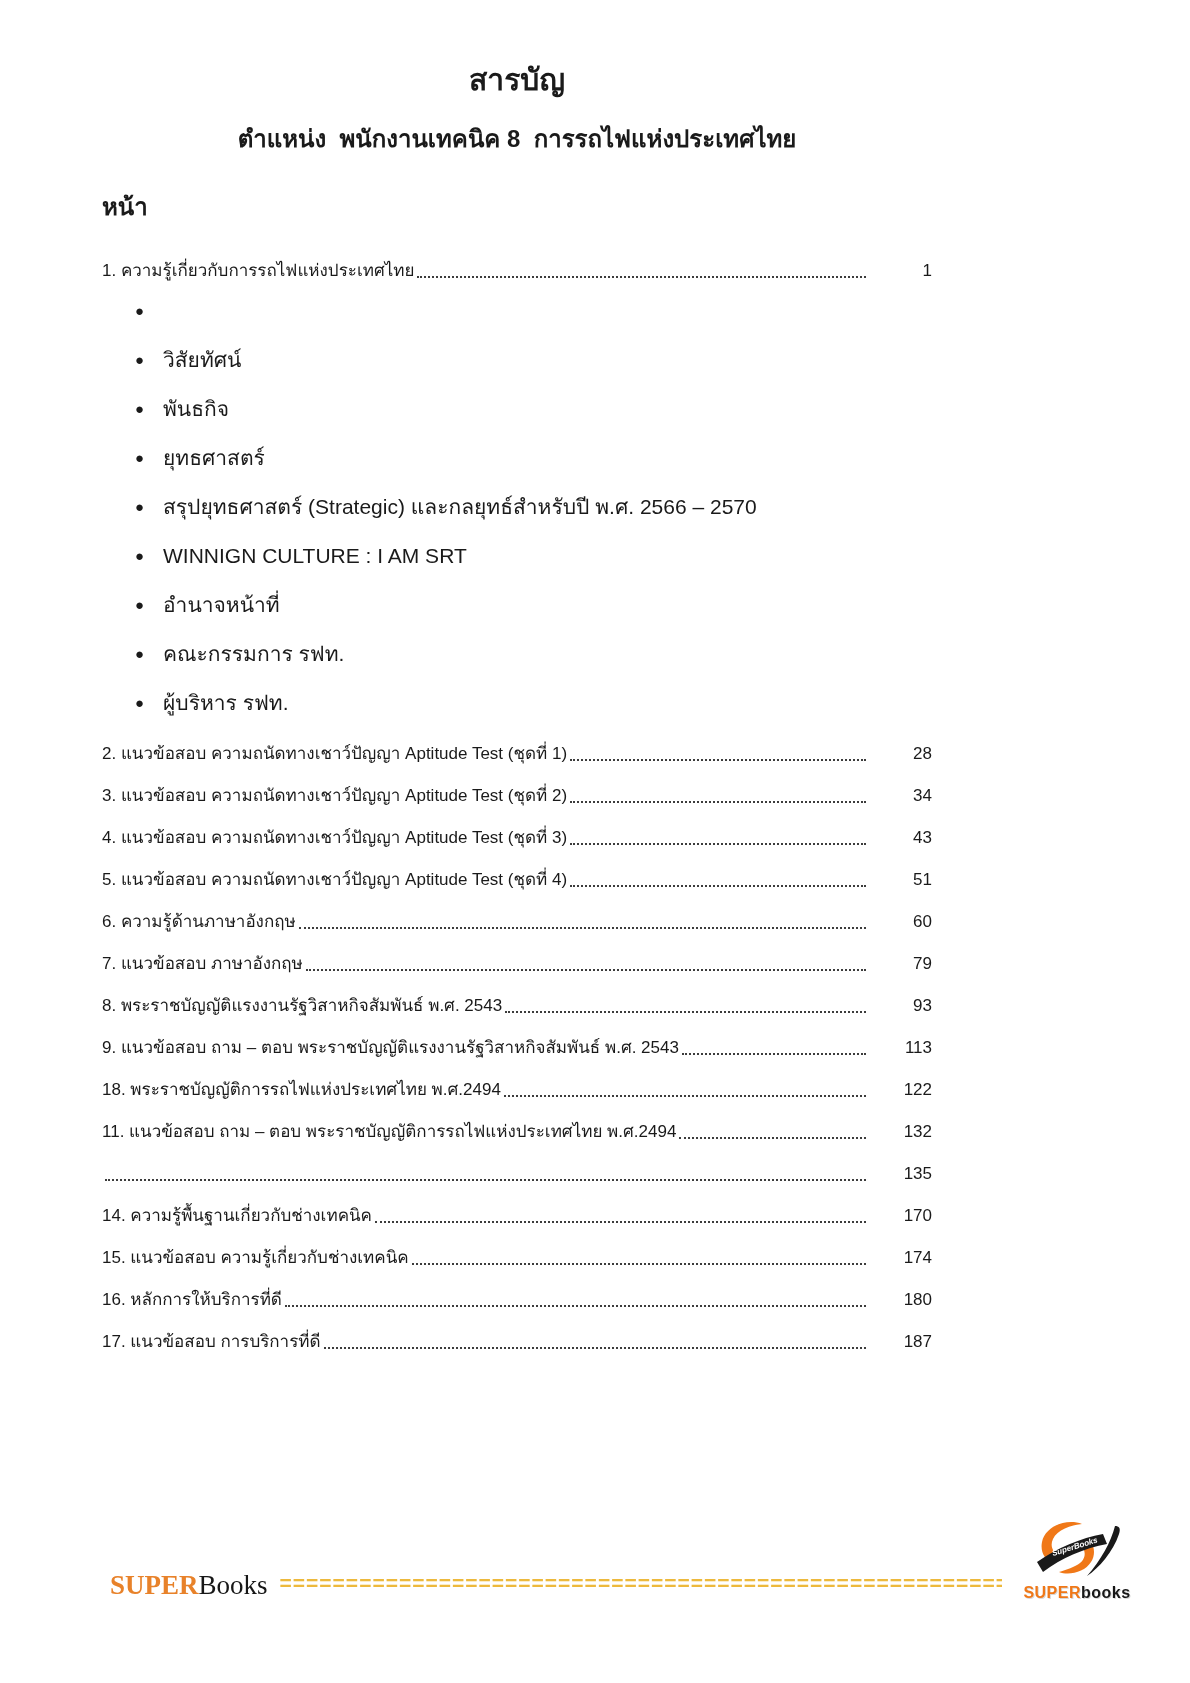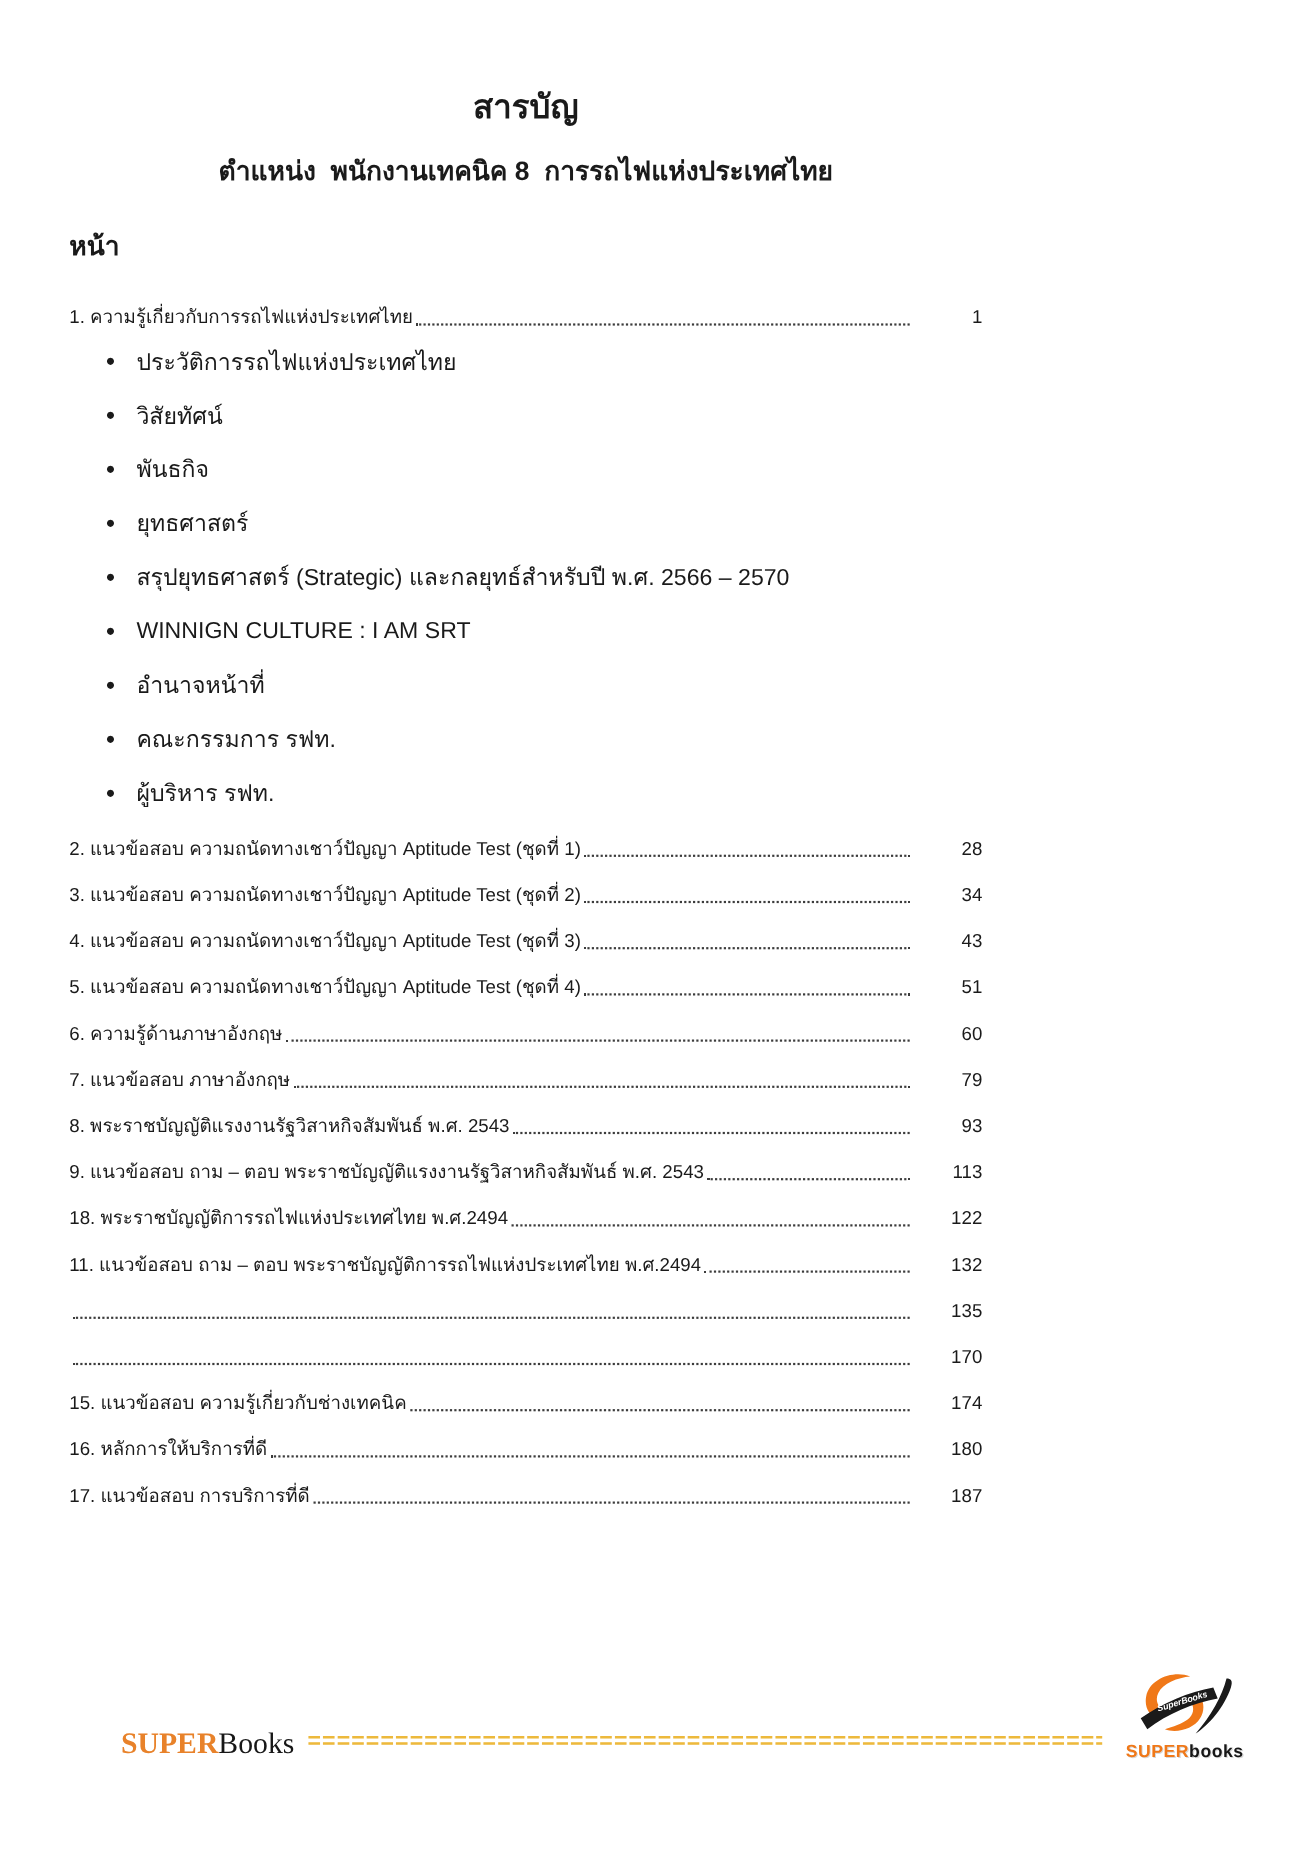--- a/index.html
+++ b/index.html
@@ -9,23 +9,23 @@
     font-family:"Liberation Sans", sans-serif;
     color:#1a1a1a;
     position:relative;
     overflow:hidden;
   }
   .page {
     position:absolute; inset:0;
     background:#ffffff;
   }
   .content {
-    margin-left:63px;
+    margin-left:102px;
     width:830px;
-    padding-top:80px;
+    padding-top:62px;
   }
   .doc-title {
     font-size:30px;
     font-weight:600;
     text-align:center;
     line-height:36px;
     margin:0;
   }
   .doc-subtitle {
     font-size:24px;
@@ -140,21 +140,20 @@
 
     <div class="toc">
   <div class="toc-row">
     <span class="toc-label">1. ความรู้เกี่ยวกับการรถไฟแห่งประเทศไทย</span>
     <span class="toc-leader"></span>
     <span class="toc-page">1</span>
   </div>
 
   <div class="bullet-row">
     <span class="bullet-glyph">●</span>
-    <span>ประวัติการรถไฟแห่งประเทศไทย</span>
   </div>
 
   <div class="bullet-row">
     <span class="bullet-glyph">●</span>
     <span>วิสัยทัศน์</span>
   </div>
 
   <div class="bullet-row">
     <span class="bullet-glyph">●</span>
     <span>พันธกิจ</span>
@@ -250,20 +249,21 @@
     <span class="toc-page">132</span>
   </div>
 
   <div class="toc-row">
     <span class="toc-leader"></span>
     <span class="toc-page">135</span>
   </div>
 
 
   <div class="toc-row">
+    <span class="toc-label">14. ความรู้พื้นฐานเกี่ยวกับช่างเทคนิค</span>
     <span class="toc-leader"></span>
     <span class="toc-page">170</span>
   </div>
 
   <div class="toc-row">
     <span class="toc-label">15. แนวข้อสอบ ความรู้เกี่ยวกับช่างเทคนิค</span>
     <span class="toc-leader"></span>
     <span class="toc-page">174</span>
   </div>
 

